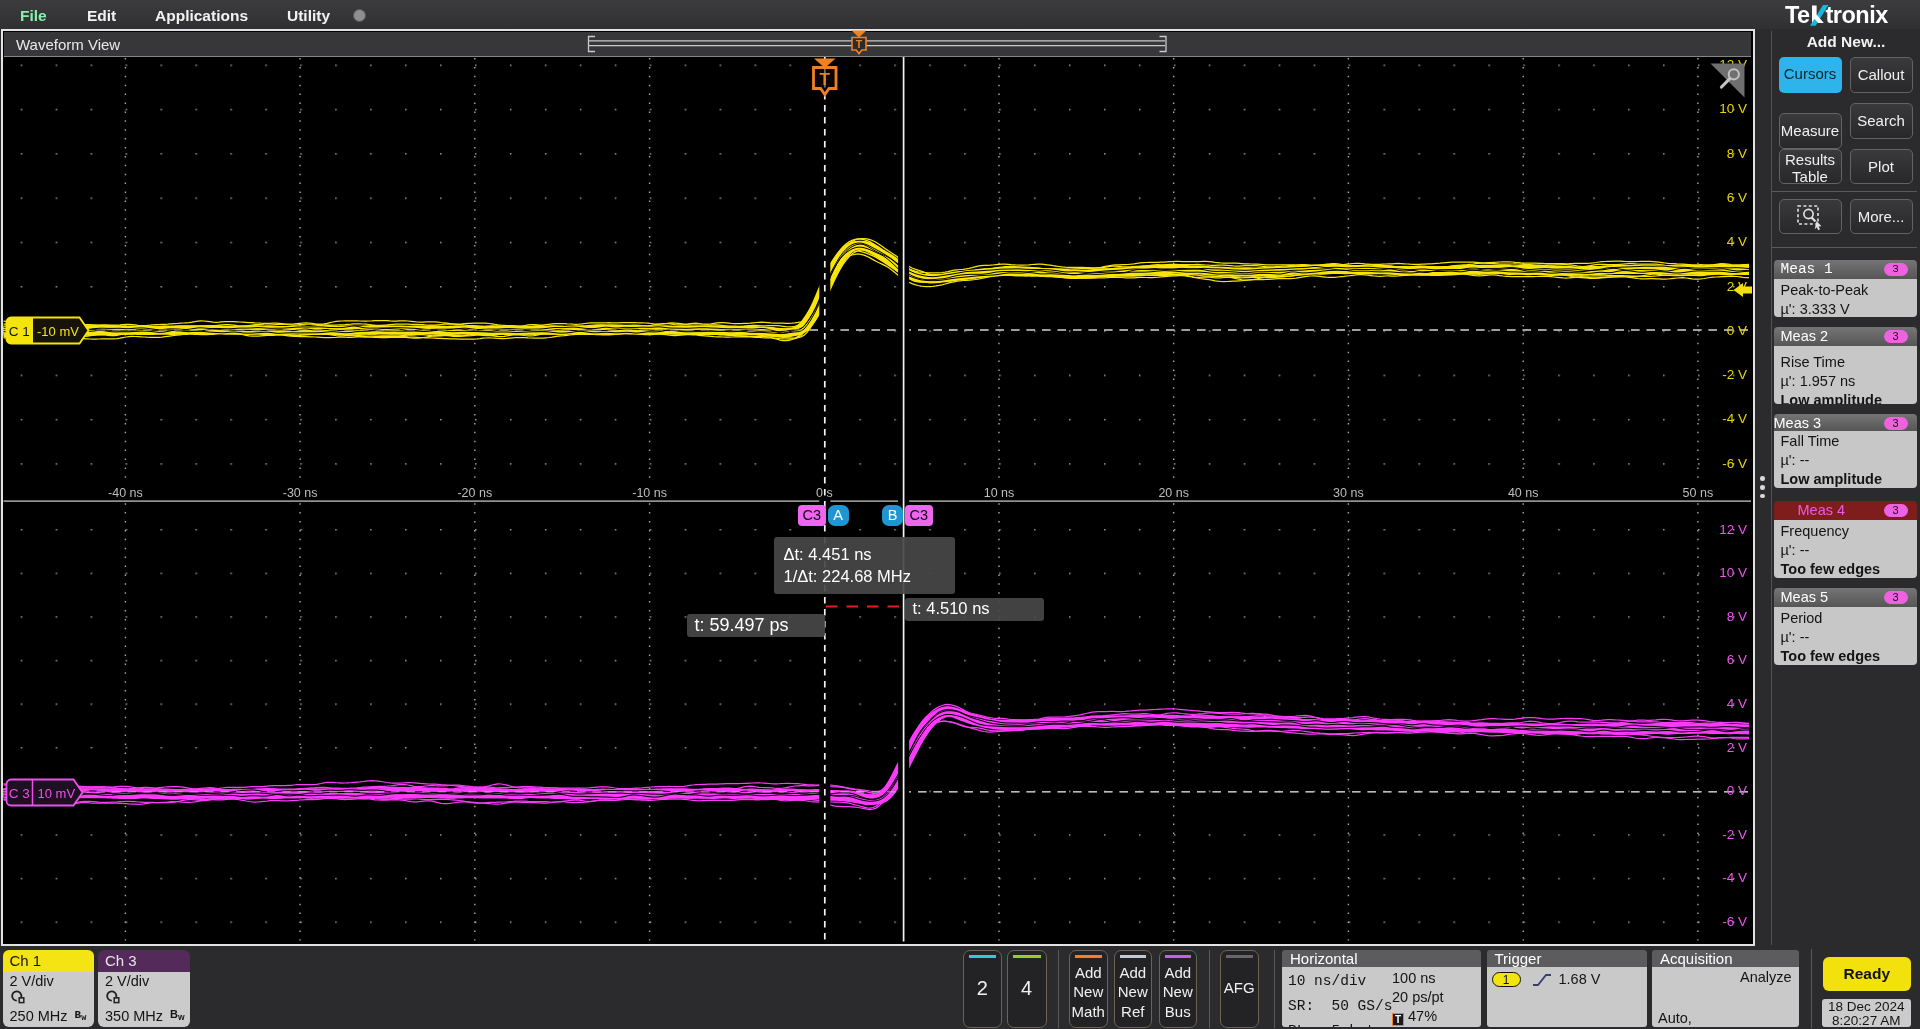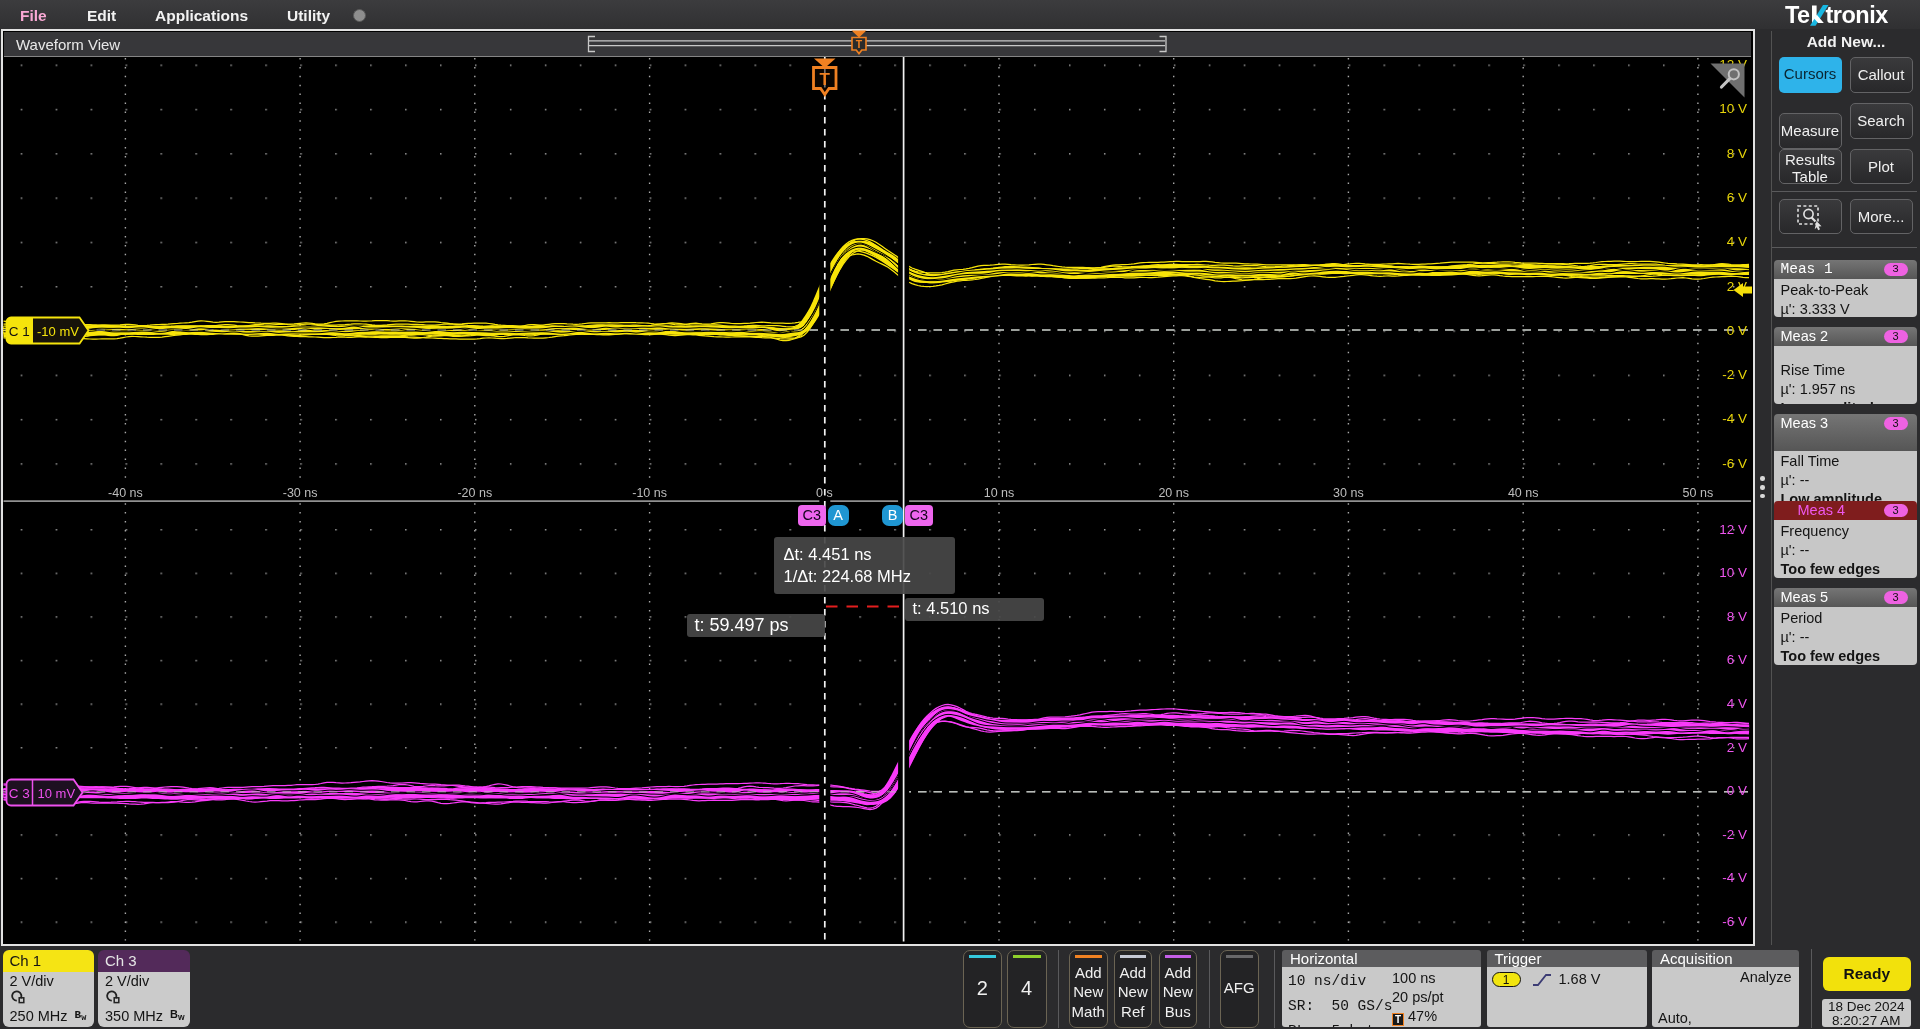--- a/index.html
+++ b/index.html
@@ -2,21 +2,21 @@
 <html><head><meta charset="utf-8">
 <style>
   * { margin:0; padding:0; box-sizing:border-box; }
   html,body { width:1920px; height:1029px; overflow:hidden; background:#2b2b2d;
     font-family:"Liberation Sans", sans-serif; }
   .abs { position:absolute; }
 </style></head>
 <body>
 
 <div class="abs" style="left:0;top:0;width:1920px;height:29px;background:linear-gradient(#3c3c3e,#303032);"></div>
-<div class="abs" style="top:6.5px;color:#f9a8d4;font-size:15.5px;font-weight:600;left:20px;">File</div>
+<div class="abs" style="top:6.5px;color:#86efac;font-size:15.5px;font-weight:600;left:20px;">File</div>
 <div class="abs" style="top:6.5px;color:#f2f2f2;font-size:15.5px;font-weight:600;left:87px;">Edit</div>
 <div class="abs" style="top:6.5px;color:#f2f2f2;font-size:15.5px;font-weight:600;left:155px;">Applications</div>
 <div class="abs" style="top:6.5px;color:#f2f2f2;font-size:15.5px;font-weight:600;left:287px;">Utility</div>
 <div class="abs" style="left:353px;top:8.5px;width:13px;height:13px;border-radius:50%;background:#8e8e8e;border:1px solid #5a5a5a;"></div>
 <div class="abs" style="top:6.5px;color:#f2f2f2;font-size:19px;font-weight:600;left:370px;margin-top:39px;">Help</div>
 
 <svg class="abs" style="left:1784px;top:2px" width="130" height="26" viewBox="0 0 130 26">
   <text x="1" y="21" font-size="23.5" font-weight="bold" fill="#fff" font-family="Liberation Sans" letter-spacing="-0.5">Te</text>
   <rect x="28" y="3.5" width="4.6" height="17.5" fill="#fff"></rect>
   <polygon points="39,3 44.5,3 31.5,23.8 26,23.8" fill="#18b7e2"></polygon>
@@ -225,28 +225,28 @@
       <div style="height:19.5px;background:linear-gradient(#757575,#565656);color:#fff;font-size:14.5px;line-height:19px;padding-left:7px;position:relative;font-family:Liberation Mono, monospace;">Meas 1
         <span style="position:absolute;right:9px;top:3px;width:24px;height:13.5px;background:#ee62e2;border-radius:7px;color:#111;font-size:11px;line-height:13.5px;text-align:center;">3</span></div>
       <div style="height:37.5px;background:#c7c7c7;color:#141414;font-size:14.5px;padding:1.5px 0 0 7px;line-height:19px;">
       <div style="">Peak-to-Peak</div>
       <div style="">µ': 3.333 V</div>
     </div>
   </div>
 <div class="abs" style="left:1773.5px;top:326.5px;width:143px;border-radius:4px;overflow:hidden;">
       <div style="height:19.5px;background:linear-gradient(#757575,#565656);color:#fff;font-size:14.5px;line-height:19px;padding-left:7px;position:relative;">Meas 2
         <span style="position:absolute;right:9px;top:3px;width:24px;height:13.5px;background:#ee62e2;border-radius:7px;color:#111;font-size:11px;line-height:13.5px;text-align:center;">3</span></div>
-      <div style="height:57.5px;background:#c7c7c7;color:#141414;font-size:14.5px;padding:15px 0 0 7px;line-height:19px;">
+      <div style="height:57.5px;background:#c7c7c7;color:#141414;font-size:14.5px;padding:7px 0 0 7px;line-height:19px;">
       <div style="">Rise Time</div>
       <div style="">µ': 1.957 ns</div>
       <div style="font-weight:bold;">Low amplitude</div>
     </div>
   </div>
 <div class="abs" style="left:1773.5px;top:413.5px;width:143px;border-radius:4px;overflow:hidden;">
-      <div style="height:37px;background:linear-gradient(#757575,#565656);color:#fff;font-size:14.5px;line-height:19px;padding-left:7px;position:relative;">Meas 3
+      <div style="height:17px;background:linear-gradient(#757575,#565656);color:#fff;font-size:14.5px;line-height:19px;position:relative;">Meas 3
         <span style="position:absolute;right:9px;top:3px;width:24px;height:13.5px;background:#ee62e2;border-radius:7px;color:#111;font-size:11px;line-height:13.5px;text-align:center;">3</span></div>
       <div style="height:57.5px;background:#c7c7c7;color:#141414;font-size:14.5px;padding:1.5px 0 0 7px;line-height:19px;">
       <div style="">Fall Time</div>
       <div style="">µ': --</div>
       <div style="font-weight:bold;">Low amplitude</div>
     </div>
   </div>
 <div class="abs" style="left:1773.5px;top:500.5px;width:143px;border-radius:4px;overflow:hidden;">
       <div style="height:19.5px;background:#7f1d1d;color:#ee58ee;font-size:14.5px;line-height:19px;padding-left:24px;position:relative;">Meas 4
         <span style="position:absolute;right:9px;top:3px;width:24px;height:13.5px;background:#ee62e2;border-radius:7px;color:#111;font-size:11px;line-height:13.5px;text-align:center;">3</span></div>

